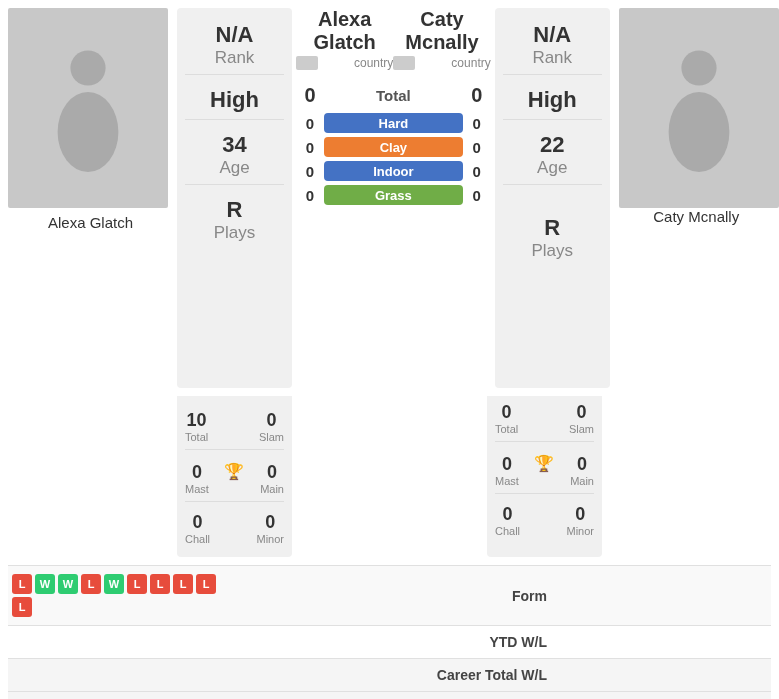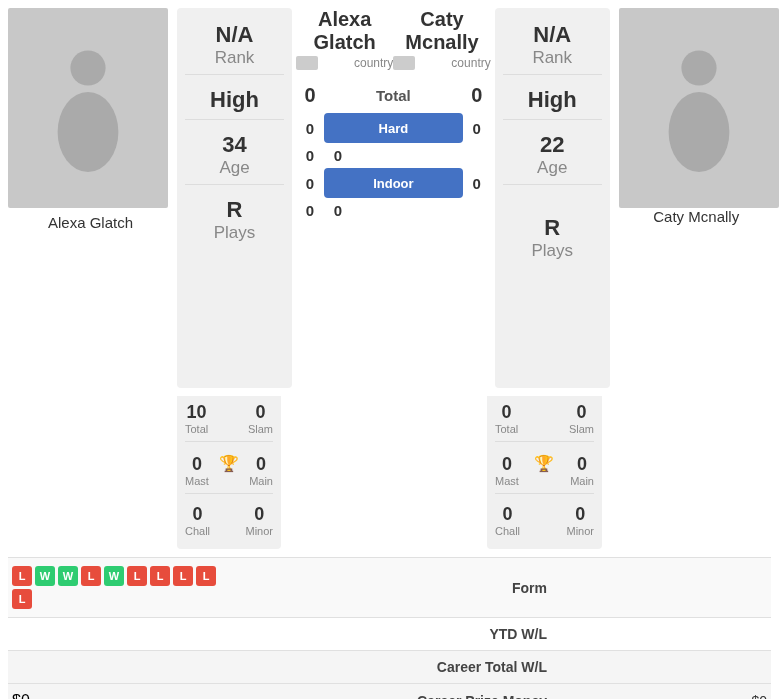--- a/index.html
+++ b/index.html
@@ -149,21 +149,21 @@
     .c-surf-score {
       width: 28px;
       font-size: 15px;
       font-weight: bold;
       color: #333;
       text-align: center;
     }
 
     .c-surf-btn {
       flex: 1;
-      height: 30px;
+      height: 20px;
       border: none;
       border-radius: 4px;
       color: white;
       font-size: 13px;
       font-weight: bold;
       cursor: pointer;
     }
 
     .c-hard { background: #4472c4; }
     .c-clay { background: #ed7d31; }
@@ -343,31 +343,33 @@
       </div>
 
       <div class="c-surf-row">
         <div class="c-surf-score">0</div>
         <button class="c-surf-btn c-hard">Hard</button>
         <div class="c-surf-score">0</div>
       </div>
 
       <div class="c-surf-row">
         <div class="c-surf-score">0</div>
+        <button class="c-surf-btn c-clay">Clay</button>
         <div class="c-surf-score">0</div>
       </div>
 
       <div class="c-surf-row">
         <div class="c-surf-score">0</div>
         <button class="c-surf-btn c-indoor">Indoor</button>
         <div class="c-surf-score">0</div>
       </div>
 
       <div class="c-surf-row">
         <div class="c-surf-score">0</div>
+        <button class="c-surf-btn c-grass">Grass</button>
         <div class="c-surf-score">0</div>
       </div>
 
       <div style="flex:1;"></div>
     </div>
 
     <div class="col-rstats">
       <div class="s-center" style="border-bottom:1px solid #ddd; margin-bottom:6px;">
         <div class="s-big">N/A</div>
         <div class="s-small">Rank</div>
@@ -392,21 +394,21 @@
           <ellipse cx="50" cy="110" rx="38" ry="50"></ellipse>
         </svg>
       </div>
       <div class="av-name">Caty Mcnally</div>
     </div>
   </div>
 
   <div style="display:flex; gap:4px; padding: 0 8px 8px 8px;">
 
     <div style="width:165px; flex-shrink:0;"></div>
-    <div style="width:104px; flex-shrink:0; background:#f0f0f0; border-radius:0 0 4px 4px; padding:0 8px 8px 8px;">
+    <div style="width:115px; flex-shrink:0; background:#f0f0f0; border-radius:0 0 4px 4px; padding:8px 8px 8px 8px;">
 
       <div class="s-row-sep">
         <div class="s-item">
           <div class="s-num">10</div>
           <div class="s-lbl">Total</div>
         </div>
         <div class="s-item">
           <div class="s-num">0</div>
           <div class="s-lbl">Slam</div>
         </div>

